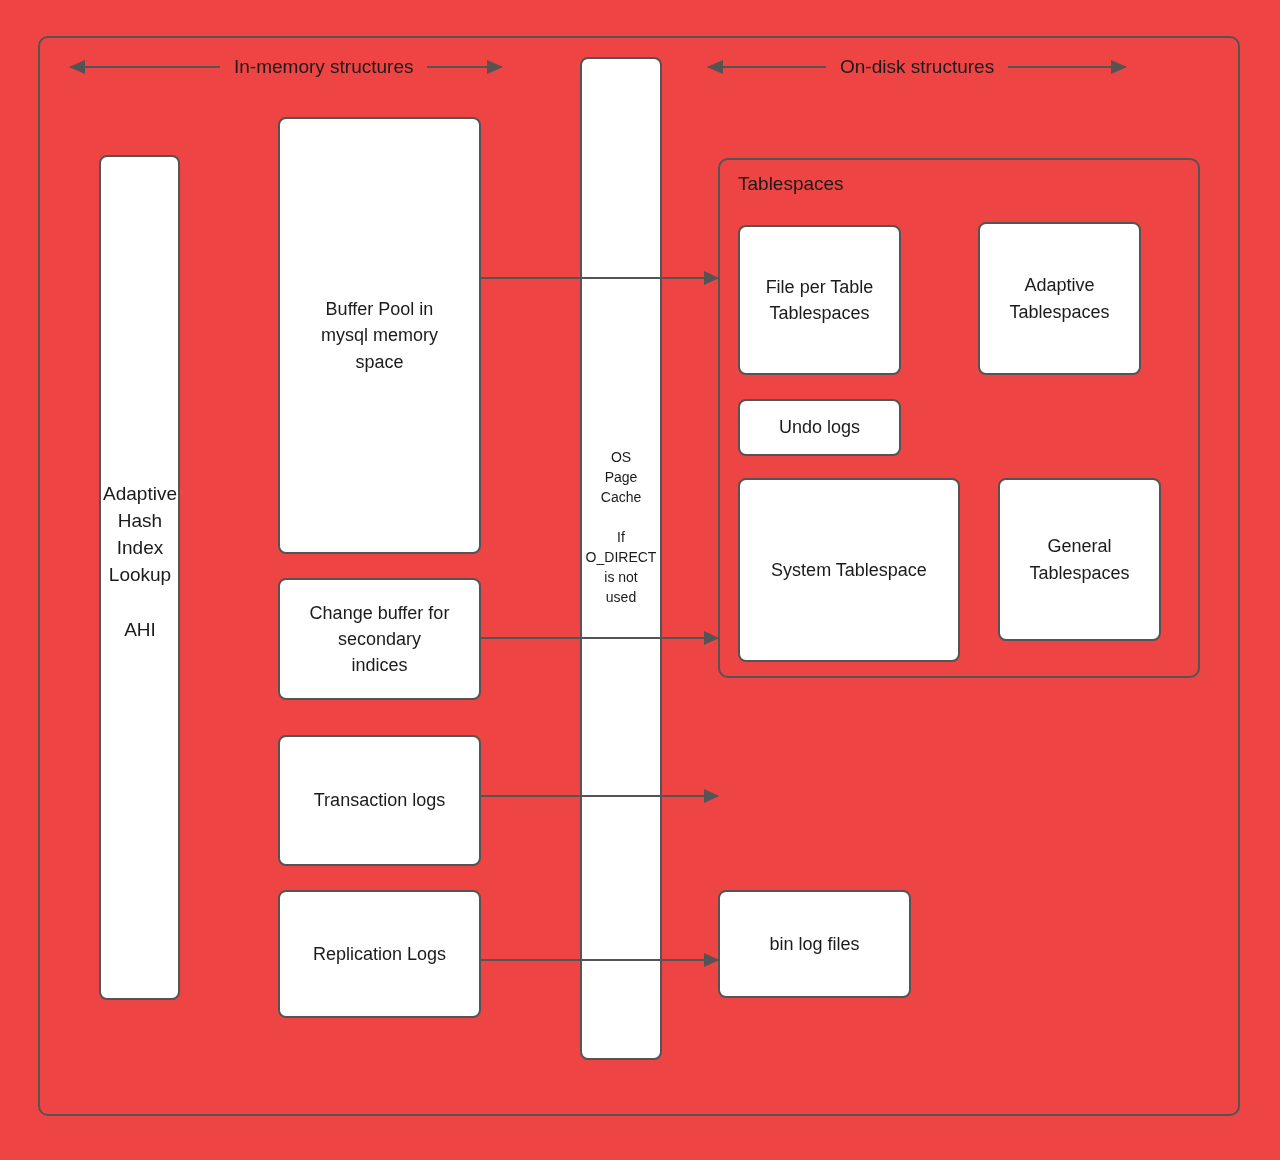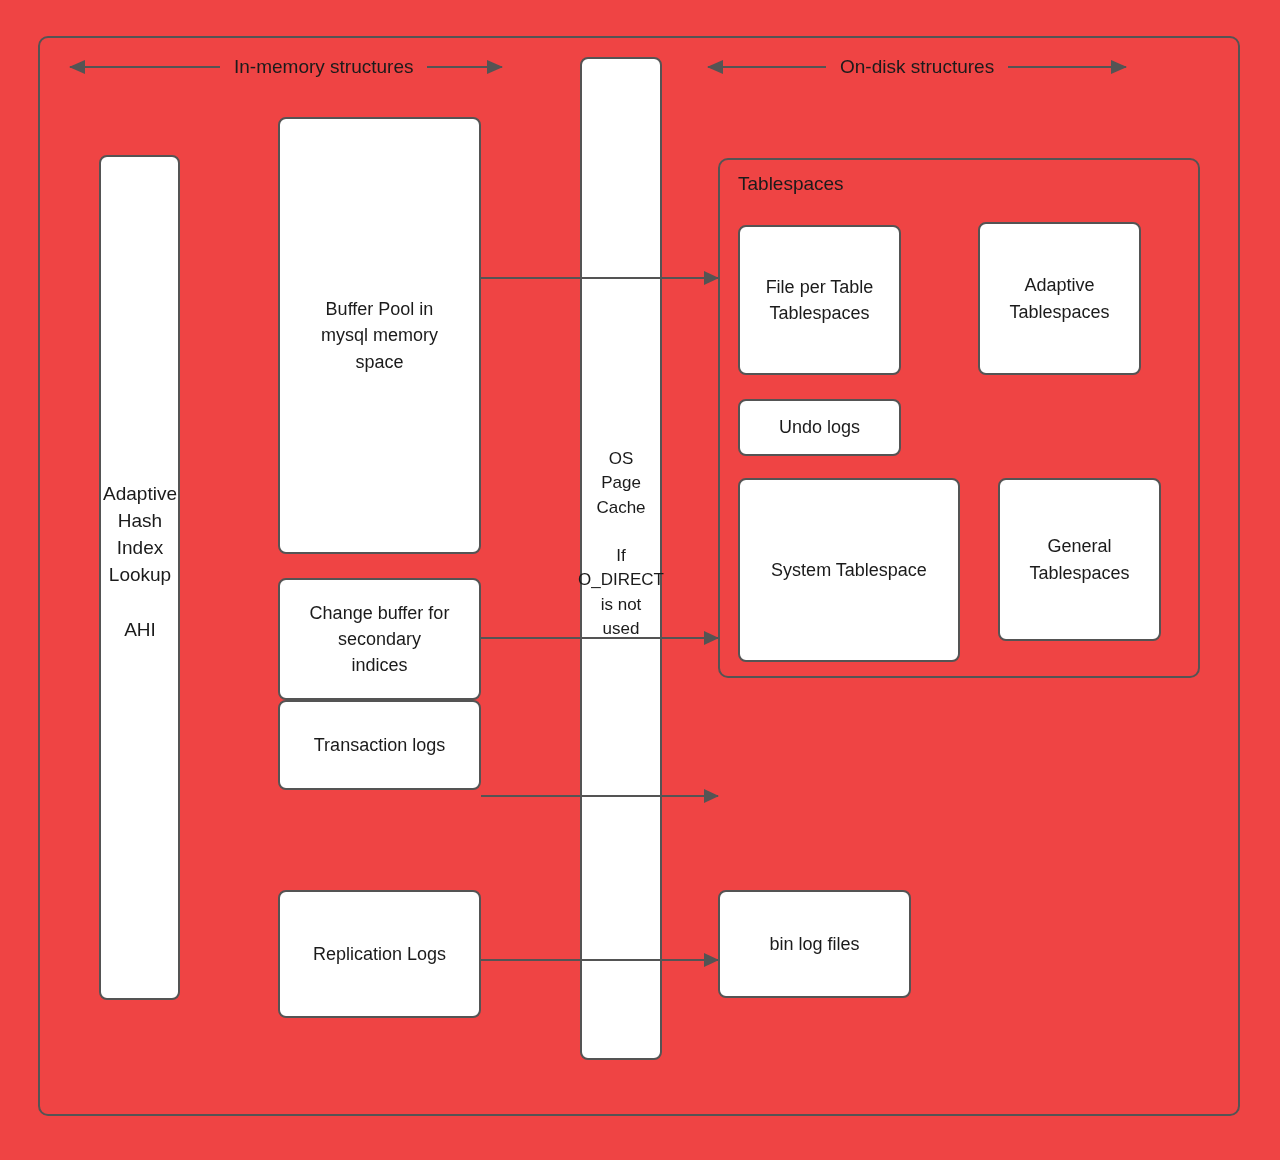--- a/index.html
+++ b/index.html
@@ -64,28 +64,28 @@
   
   #ahi-box{left:99px;top:155px;width:81px;height:845px;}
   #ahi-text{
     position:absolute;left:78px;top:480px;width:124px;
     text-align:center;font-size:19px;line-height:1.43;color:#1b1b1b;
     white-space:pre-line;
   }
 
   #buffer-pool{left:278px;top:117px;width:203px;height:437px;}
   #change-buffer{left:278px;top:578px;width:203px;height:122px;}
-  #transaction-logs{left:278px;top:700px;width:203px;height:90px;}
+  #transaction-logs{left:278px;top:735px;width:203px;height:131px;}
   #replication-logs{left:278px;top:890px;width:203px;height:128px;}
 
   
   #os-page-cache{left:580px;top:57px;width:82px;height:1003px;}
   #os-page-cache-text{
     position:absolute;left:565px;top:447px;width:112px;
-    text-align:center;font-size:17px;line-height:1.43;color:#1b1b1b;
+    text-align:center;font-size:14px;line-height:1.43;color:#1b1b1b;
     white-space:pre-line;
   }
 
   
   #tablespaces-frame{left:718px;top:158px;width:482px;height:520px;}
   #tablespaces-title{
     position:absolute;left:738px;top:173px;
     font-size:19px;color:#1b1b1b;
   }
   #file-per-table{left:738px;top:225px;width:163px;height:150px;}

